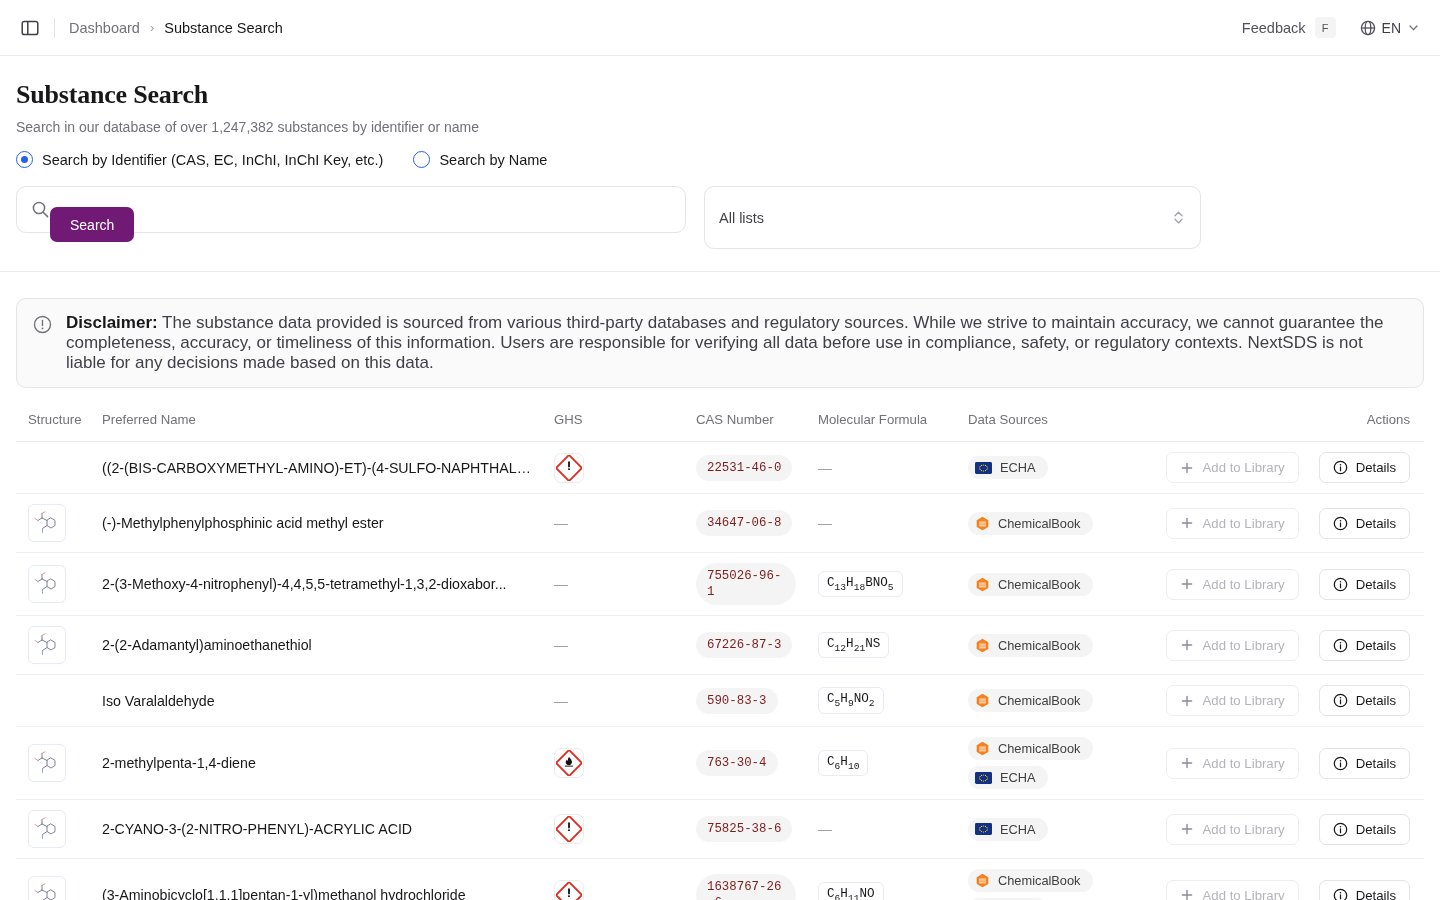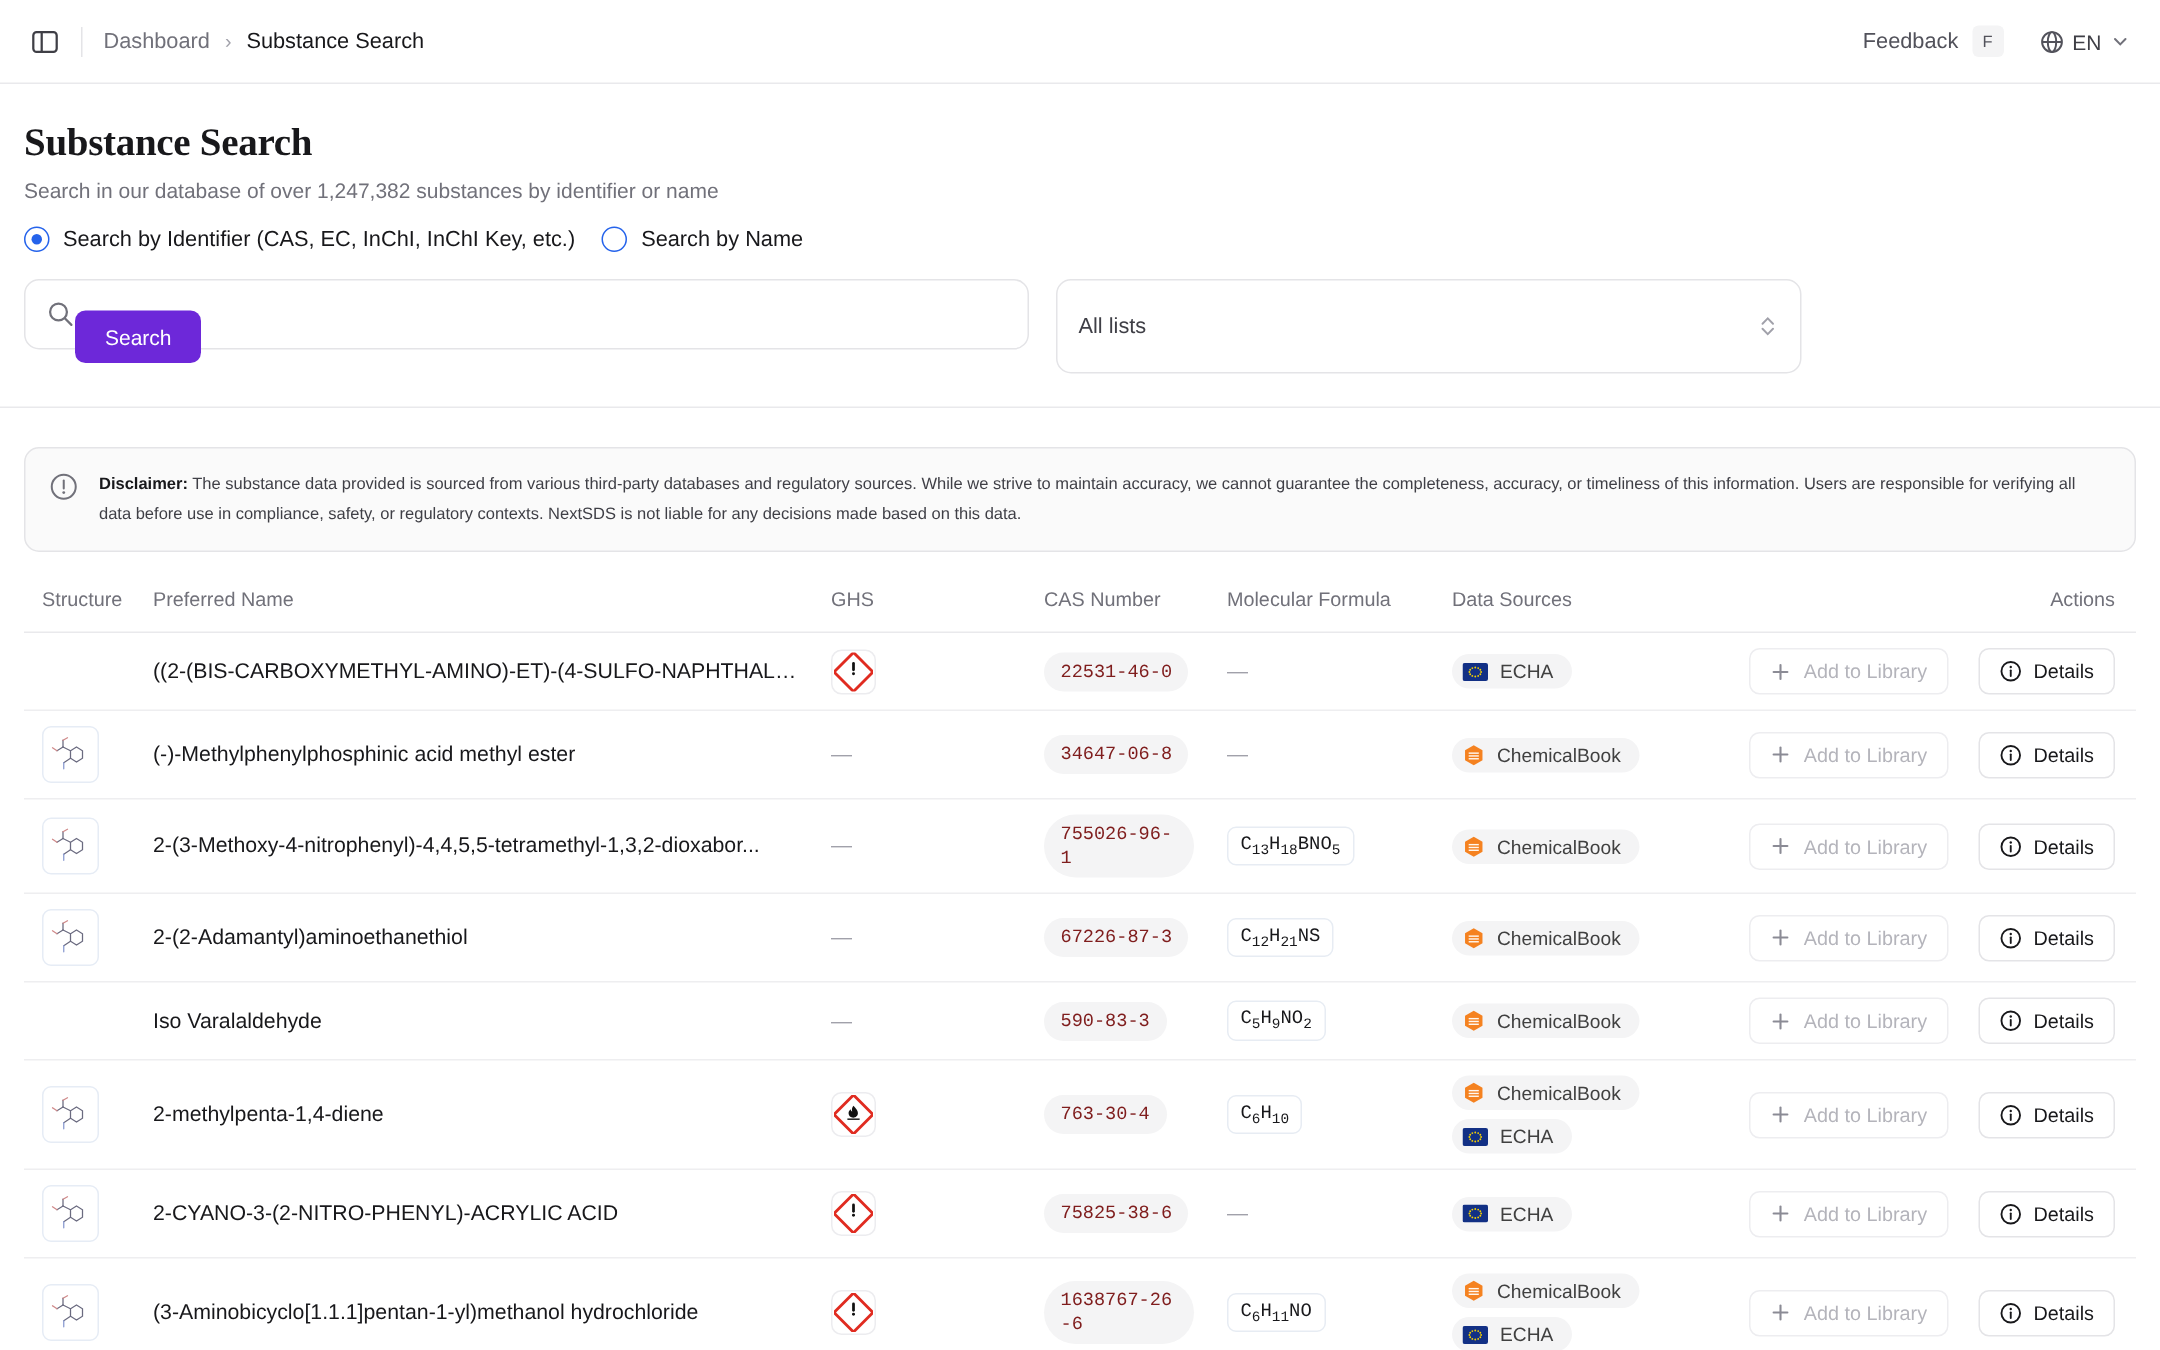--- a/index.html
+++ b/index.html
@@ -58,21 +58,21 @@
     font-weight: 700;
     font-size: 26px;
     margin: 0 0 9px 0;
     letter-spacing: -0.2px;
   }
   .page-sub {
     font-size: 14px; color: #71717a; margin: 0 0 16px 0;
   }
 
   
-  .radio-row { display: flex; align-items: center; gap: 18px; margin-bottom: 18px; }
+  .radio-row { display: flex; align-items: center; gap: 30px; margin-bottom: 18px; }
   .radio-opt { display: flex; align-items: center; gap: 9px; cursor: pointer; font-size: 14.5px; }
   .radio {
     width: 17px; height: 17px; border-radius: 50%;
     border: 1.6px solid #2563eb; background: #fff;
     display: flex; align-items: center; justify-content: center;
     flex: none;
   }
   .radio.off { border-color: #2563eb; }
   .radio .dot { width: 7px; height: 7px; border-radius: 50%; background: #2563eb; }
 
@@ -89,21 +89,21 @@
   }
   .search-input {
     flex: 1; border: none; outline: none;
     font-size: 14.5px; color: #18181b;
     font-family: "Liberation Sans", sans-serif;
     background: transparent;
     margin-left: 12px;
   }
   .search-input::placeholder { color: #a1a1aa; }
   .btn-search {
-    background: #6d28d9; color: #fff; border: none;
+    background: #701a75; color: #fff; border: none;
     height: 35px; padding: 0 20px; border-radius: 7px;
     font-size: 14px; font-family: "Liberation Sans", sans-serif;
     cursor: pointer;
     margin-top: 30px;
   }
   .select-box {
     flex: 0 0 497px;
     height: 63px;
     border: 1px solid #e4e4e7;
     border-radius: 10px;
@@ -119,21 +119,21 @@
   .disclaimer {
     margin: 26px 0 0 0;
     border: 1px solid #e4e4e7;
     border-radius: 10px;
     background: #fafafa;
     padding: 14px 16px;
     display: flex; gap: 14px;
   }
   .disc-ico { flex: none; margin-top: 2px; }
   .disc-text {
-    font-size: 11px; line-height: 20px; color: #3f3f46;
+    font-size: 17px; line-height: 20px; color: #3f3f46;
   }
   .disc-text b { color: #18181b; }
 
   
   .table-wrap { margin-top: 24px; }
   table { width: 100%; border-collapse: collapse; table-layout: fixed; }
   thead th {
     text-align: left;
     font-size: 13.2px; font-weight: 400; color: #71717a;
     padding: 0 0 14px 0;

